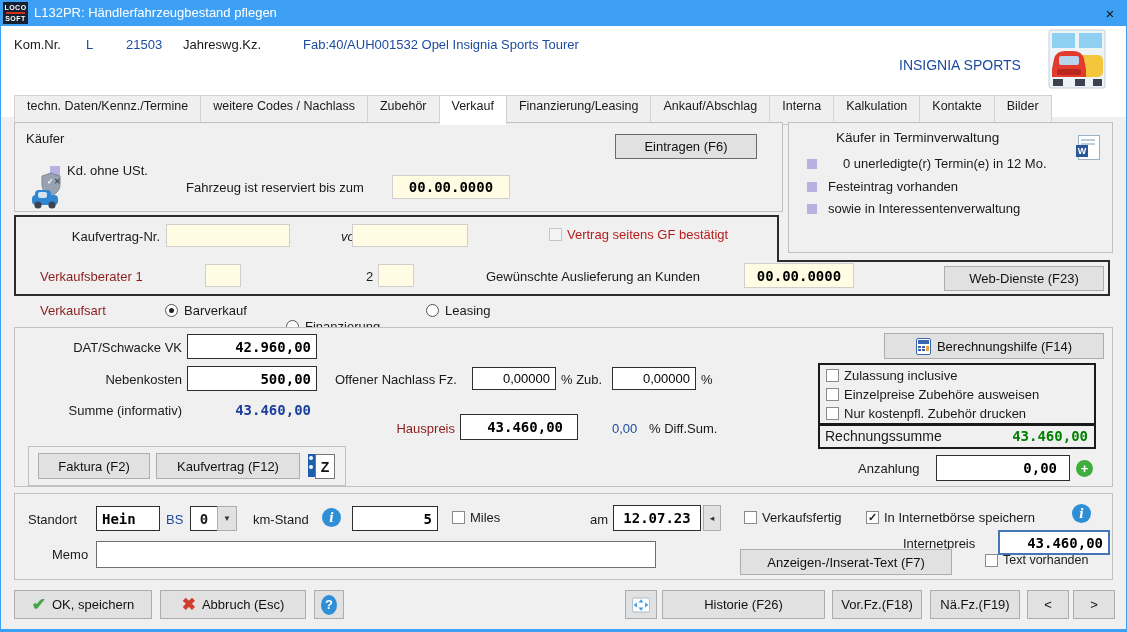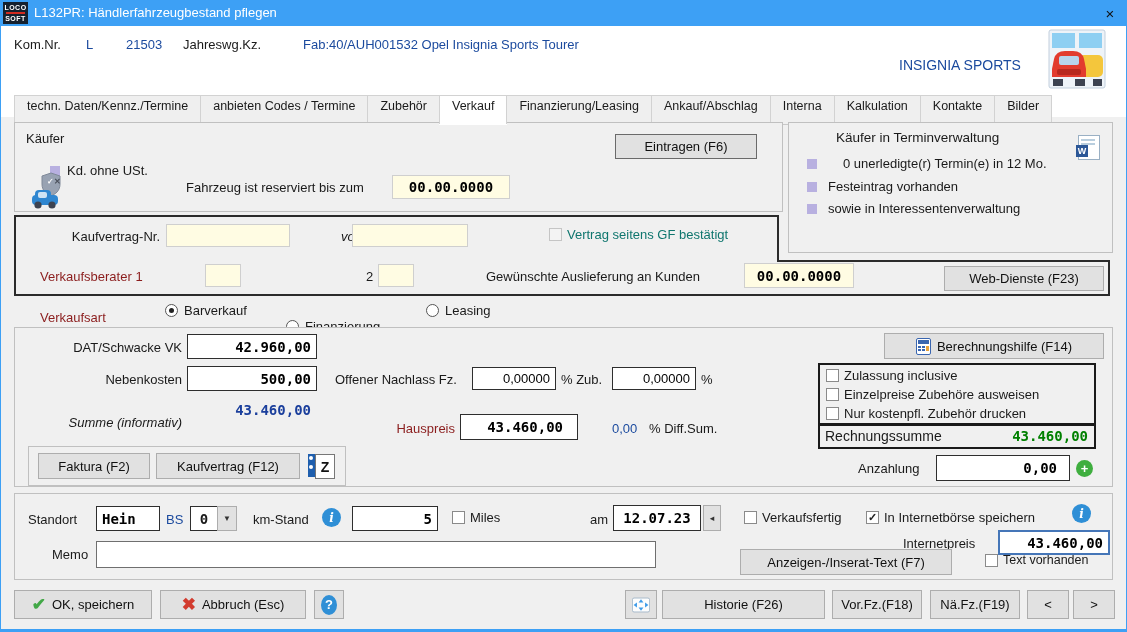--- a/index.html
+++ b/index.html
@@ -32,21 +32,21 @@
   .mono{font-family:"DejaVu Sans Mono",monospace;font-weight:bold;font-size:14px;}
   .tr{text-align:right;}
   .tc{text-align:center;}
   .btn{position:absolute;box-sizing:border-box;background:#e1e1e1;border:1px solid #adadad;
        font-size:13px;color:#111;display:flex;align-items:center;justify-content:center;gap:6px;white-space:nowrap;}
   .btn.default{border-color:#6a6a6a;}
   .cb{position:absolute;display:flex;align-items:center;gap:5px;font-size:13px;white-space:nowrap;}
   .cb .box{width:13px;height:13px;background:#fff;border:1px solid #8a8a8a;box-sizing:border-box;
            display:inline-flex;align-items:center;justify-content:center;font-size:11px;font-weight:bold;flex:0 0 auto;}
   .cb.checked .box::after{content:"✓";color:#222;}
-  .cb.disabled{color:#0f766e;}
+  .cb.disabled{color:#b91c1c;}
   .cb.disabled .box{border-color:#c5c5c5;background:#f3f3f3;}
   .radio{position:absolute;display:flex;align-items:center;gap:6px;font-size:13px;white-space:nowrap;}
   .radio .dot{width:13px;height:13px;border-radius:50%;border:1px solid #555;background:#fff;position:relative;box-sizing:border-box;flex:0 0 auto;}
   .radio.sel .dot::after{content:"";position:absolute;left:3px;top:3px;right:3px;bottom:3px;border-radius:50%;background:#222;}
   .sq{position:absolute;width:10px;height:10px;background:#b8b0e0;}
   .circle-icon{position:absolute;border-radius:50%;background:#2f8fd6;color:#fff;display:flex;align-items:center;
                justify-content:center;font-weight:bold;}
   .darkbox{position:absolute;border:2px solid #1a1a1a;box-sizing:border-box;background:#f0f0f0;}
   .frame{position:absolute;background:#3da0f5;}
 </style>
@@ -80,21 +80,21 @@
     <rect x="45" y="50" width="9" height="7" fill="#3c4250"></rect>
     <path d="M6,30 q2,-8 11,-8 h8 q9,0 11,8 l2,10 v8 h-34 v-8 z" fill="#e23b2e"></path>
     <rect x="11" y="27" width="20" height="9" rx="2" fill="#b8d4ec"></rect>
     <rect x="9" y="40" width="24" height="6" rx="2" fill="#b8281e"></rect>
     <rect x="5" y="50" width="10" height="7" fill="#3c4250"></rect>
     <rect x="27" y="50" width="10" height="7" fill="#3c4250"></rect>
   </svg>
 
   <div class="tabstrip">
     <div class="tab">techn. Daten/Kennz./Termine</div>
-    <div class="tab">anbieten Codes / Termine</div>
+    <div class="tab">weitere Codes / Nachlass</div>
     <div class="tab">Zubehör</div>
     <div class="tab active">Verkauf</div>
     <div class="tab">Finanzierung/Leasing</div>
     <div class="tab">Ankauf/Abschlag</div>
     <div class="tab">Interna</div>
     <div class="tab">Kalkulation</div>
     <div class="tab">Kontakte</div>
     <div class="tab">Bilder</div>
   </div>
 
@@ -145,21 +145,21 @@
   </div>
 
   <div class="lbl red" style="left:40px;top:269px;">Verkaufsberater 1</div>
   <input class="inp yellow" style="left: 205px; top: 264px; width: 36px; height: 23px;" value="">
   <div class="lbl" style="left:366px;top:269px;">2</div>
   <input class="inp yellow" style="left: 378px; top: 264px; width: 36px; height: 23px;" value="">
   <div class="lbl" style="left:486px;top:269px;">Gewünschte Auslieferung an Kunden</div>
   <input class="inp yellow mono tc" style="left: 744px; top: 263px; width: 110px; height: 25px;" value="00.00.0000">
   <button class="btn" style="left:944px;top:266px;width:160px;height:25px;">Web-Dienste (F23)</button>
 
-  <div class="lbl red" style="left:40px;top:310px;">Verkaufsart</div>
+  <div class="lbl red" style="left:40px;top:303px;">Verkaufsart</div>
   <div class="radio sel" style="left:165px;top:303px;">
     <span class="dot"></span>
     <span>Barverkauf</span>
   </div>
   <div class="radio" style="left:286px;top:303px;margin-top:16px;">
     <span class="dot"></span>
     <span>Finanzierung</span>
   </div>
   <div class="radio" style="left:426px;top:303px;">
     <span class="dot"></span>
@@ -169,21 +169,21 @@
   <div class="panel" style="left:14px;top:327px;width:1099px;height:160px;"></div>
   <div class="lbl r" style="left:20px;top:340px;width:162px;">DAT/Schwacke  VK</div>
   <input class="inp dark mono tr" style="left: 187px; top: 334px; width: 130px; height: 25px;" value="42.960,00">
   <div class="lbl r" style="left:20px;top:372px;width:162px;">Nebenkosten</div>
   <input class="inp dark mono tr" style="left: 187px; top: 366px; width: 130px; height: 25px;" value="500,00">
   <div class="lbl" style="left:335px;top:372px;">Offener Nachlass Fz.</div>
   <input class="inp dark tr" style="left: 472px; top: 367px; width: 84px; height: 23px;" value="0,00000">
   <div class="lbl" style="left:561px;top:372px;">% Zub.</div>
   <input class="inp dark tr" style="left: 612px; top: 367px; width: 84px; height: 23px;" value="0,00000">
   <div class="lbl" style="left:701px;top:372px;">%</div>
-  <div class="lbl r" style="left:20px;top:415px;width:162px;font-style:italic;">Summe (informativ)</div>
+  <div class="lbl r" style="left:20px;top:403px;width:162px;">Summe (informativ)</div>
   <div class="lbl mono tr" style="left:187px;top:402px;width:124px;color:#1b3f9c;">43.460,00</div>
   <div class="lbl red r" style="left:375px;top:421px;width:80px;">Hauspreis</div>
   <input class="inp dark mono tr" style="left: 460px; top: 414px; width: 118px; height: 26px; padding-right: 14px;" value="43.460,00">
   <div class="lbl blue" style="left:612px;top:421px;">0,00</div>
   <div class="lbl" style="left:649px;top:421px;">% Diff.Sum.</div>
 
   <button class="btn" style="left:884px;top:333px;width:220px;height:26px;">
     <svg width="15" height="17" viewBox="0 0 15 17">
       <rect x="0.5" y="0.5" width="14" height="16" rx="1.5" fill="#fff" stroke="#3a66b0"></rect>
       <rect x="2" y="2" width="11" height="4" fill="#3a66b0"></rect>

